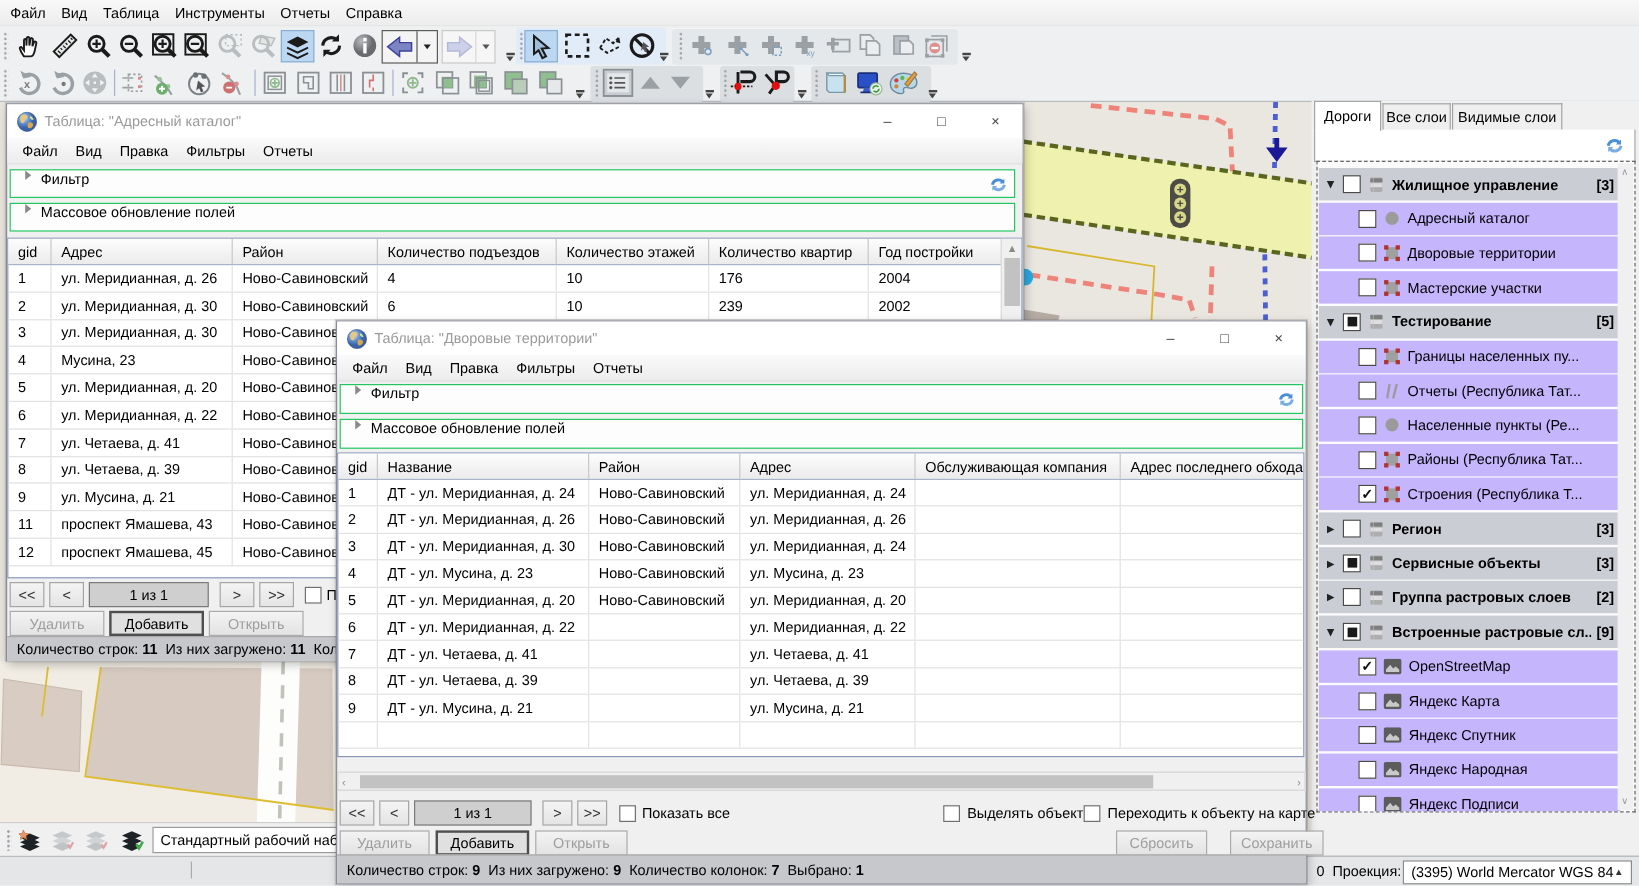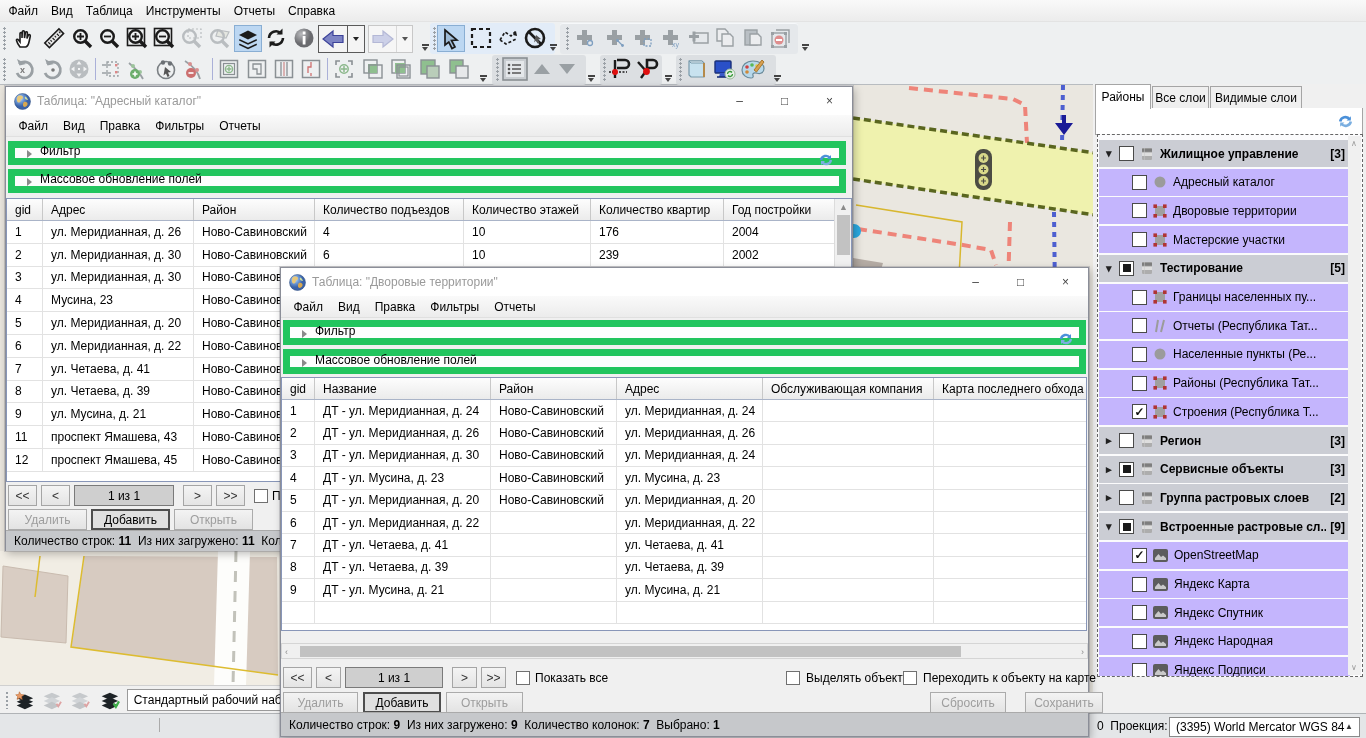--- a/index.html
+++ b/index.html
@@ -14,21 +14,21 @@
 .grip{width:5px;height:70%;margin:0 3px;background-image:radial-gradient(circle,#9aa0a6 1px,transparent 1.2px);background-size:4px 4px;background-position:0 0}
 
 .win{position:absolute;background:#f0f0f0;border:1px solid #8b8e98;box-shadow:0 0 0 1px rgba(100,100,110,.25), 2px 3px 8px rgba(0,0,0,.25)}
 .titlebar{position:relative;height:28px;background:#fff;display:flex;align-items:center;padding-left:8px}
 .titlebar .ttext{color:#9a9a9a;font-size:12px;margin-left:6px}
 .wbtns{position:absolute;right:0;top:0;height:28px;display:flex}
 .wbtn{width:45px;height:28px;display:flex;align-items:center;justify-content:center;color:#444}
 .wmenu{height:22px;background:linear-gradient(#fafafa,#ececec);display:flex;align-items:center;padding-left:5px;border-bottom:1px solid #e0e0e0}
 .wmenu span{padding:0 7.5px}
 
-.expander{position:absolute;background:#fdfdfd;border:7px solid #22c55e;display:flex;align-items:flex-end}
+.expander{position:absolute;background:#fdfdfd;border:1px solid #22c55e;display:flex;align-items:flex-start}
 .expander .tri{width:0;height:0;border-left:5px solid #8a8a8a;border-top:4px solid transparent;border-bottom:4px solid transparent;margin:0 8px 0 12px}
 .grid{position:absolute;background:#fff;border:1px solid #8896b8}
 .gridhead{display:flex;background:linear-gradient(#fdfdfd,#ebebeb);border-bottom:1px solid #aab4c8;height:22px}
 .gh{border-right:1px solid #c8c8c8;display:flex;align-items:center;padding-left:8px;flex:none}
 .grow{display:flex;height:22.4px;border-bottom:1px solid #e2e2e2}
 #win1 .grow{height:22.8px}
 .gc{border-right:1px solid #e2e2e2;display:flex;align-items:center;padding-left:8px;flex:none;white-space:nowrap;overflow:hidden}
 .pagerow{position:absolute;display:flex;align-items:center;white-space:nowrap}
 .pbtn{height:21px;background:linear-gradient(#f4f4f4,#e4e4e4);border:1px solid #a5a5a5;display:flex;align-items:center;justify-content:center;color:#333;margin-right:4px;flex:none}
 .pcur{background:#cfcfcf;border:1px solid #7a7a7a;color:#000}
@@ -501,21 +501,21 @@
           <path d="M22 3 L14 13 l2.5 2 L24 5 Z" fill="#d8a050" stroke="#a87830" stroke-width="1"></path>
         </svg>
       </div>
       <div style="position:absolute;left:772px;top:53px;width:10px;text-align:center;color:#444">
         <div style="height:2px;width:7px;background:#444;margin:0 auto 1px"></div>
         <div style="width:0;height:0;border-top:4px solid #444;border-left:3.5px solid transparent;border-right:3.5px solid transparent;margin:0 auto"></div>
       </div>
     </div>
 
   <div class="abs" id="rpanel">
-    <div class="tab on" style="left:2px;width:56px">Районы</div>
+    <div class="tab on" style="left:2px;width:56px">Дороги</div>
     <div class="tab" style="left:59px;width:57px;top:2px">Все слои</div>
     <div class="tab" style="left:117px;width:92px;top:2px">Видимые слои</div>
     <div class="abs" style="left:2px;top:24px;width:268px;height:27px;background:#fff;border:1px solid #a5a5a5;border-top:none">
       <svg style="position:absolute;right:8px;top:5px" width="17" height="17" viewBox="0 0 16 16">
           <path d="M3 8 a5 5 0 0 1 9-2" fill="none" stroke="#4a90d9" stroke-width="2.4"></path>
           <path d="M13 3 v4 h-4 z" fill="#4a90d9"></path>
           <path d="M13 8 a5 5 0 0 1 -9 2" fill="none" stroke="#7aaee0" stroke-width="2.4"></path>
           <path d="M3 13 v-4 h4 z" fill="#7aaee0"></path>
         </svg>
     </div>
@@ -1023,21 +1023,21 @@
         </svg>
     </div>
     <div class="expander" style="left:2px;top:81px;width:803px;height:25px"><span class="tri"></span>Массовое обновление полей</div>
     <div class="grid" style="left:0px;top:109px;width:806px;height:254px">
       <div class="gridhead">
         <div class="gh" style="width:33px">gid</div>
           <div class="gh" style="width:176px">Название</div>
           <div class="gh" style="width:126px">Район</div>
           <div class="gh" style="width:146px">Адрес</div>
           <div class="gh" style="width:171px">Обслуживающая компания</div>
-          <div class="gh" style="width:152px;border-right:none">Карта последнего обхода</div>
+          <div class="gh" style="width:152px;border-right:none">Адрес последнего обхода</div>
       </div>
       <div class="grow">
           <div class="gc" style="width:33px">1</div>
           <div class="gc" style="width:176px">ДТ - ул. Меридианная, д. 24</div>
           <div class="gc" style="width:126px">Ново-Савиновский</div>
           <div class="gc" style="width:146px">ул. Меридианная, д. 24</div>
           <div class="gc" style="width:171px"></div>
           <div class="gc" style="width:152px;border-right:none"></div>
         </div>
       <div class="grow">

